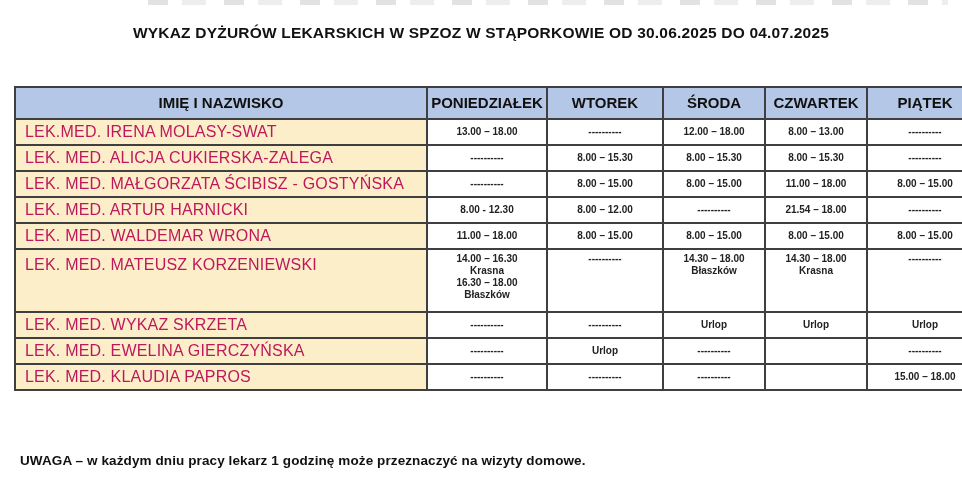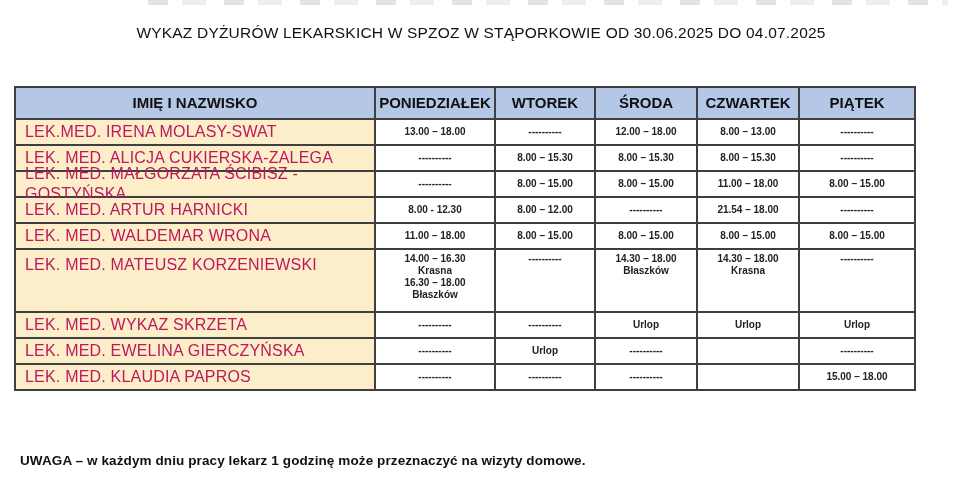--- a/index.html
+++ b/index.html
@@ -9,36 +9,36 @@
   }
   
   .top-strip{
     position:absolute;left:148px;top:0;width:800px;height:5px;
     background:repeating-linear-gradient(90deg,
       rgba(110,110,110,0.20) 0 20px, transparent 20px 34px,
       rgba(110,110,110,0.12) 34px 58px, transparent 58px 76px);
   }
   .title{
     position:absolute;top:24px;left:0;width:100%;text-align:center;
-    font-size:15.5px;font-weight:normal;letter-spacing:.2px;color:#111;
+    font-size:15.5px;font-weight:bold;letter-spacing:.2px;color:#111;
   }
   .table{
     position:absolute;left:14px;top:86px;
     border-left:2px solid var(--border,#3f3f3f);
     border-top:2px solid var(--border,#3f3f3f);
   }
   .row{display:flex;}
   .cell{
     box-sizing:border-box;
     border-right:2px solid var(--border,#3f3f3f);
     border-bottom:2px solid var(--border,#3f3f3f);
     display:flex;align-items:center;justify-content:center;
     text-align:center;white-space:pre-line;line-height:1.22;
   }
-  .c0{width:360px}.c1{width:120px}.c2{width:100px}.c3{width:102px}.c4{width:102px}.c5{width:116px}
+  .c0{width:412px}.c1{width:120px}.c2{width:116px}.c3{width:102px}.c4{width:102px}.c5{width:116px}
   .header .cell{height:32px;background:var(--header-bg,#b5c7e6);font-weight:bold;font-size:15px;color:#101010;}
   .body-row .cell{height:26px;font-weight:bold;font-size:10px;color:#222;}
   .body-row .name{
     background:var(--name-bg,#fdeeca);
     justify-content:flex-start;text-align:left;padding-left:9px;
     font-weight:normal;font-size:16px;color:#be185d;letter-spacing:.2px;
   }
   .tall .cell{height:63px;align-items:flex-start;padding-top:3px;}
   .tall .name{padding-top:5px;}
   .small-text{font-size:11px;line-height:1.2;padding-top:2px;}

